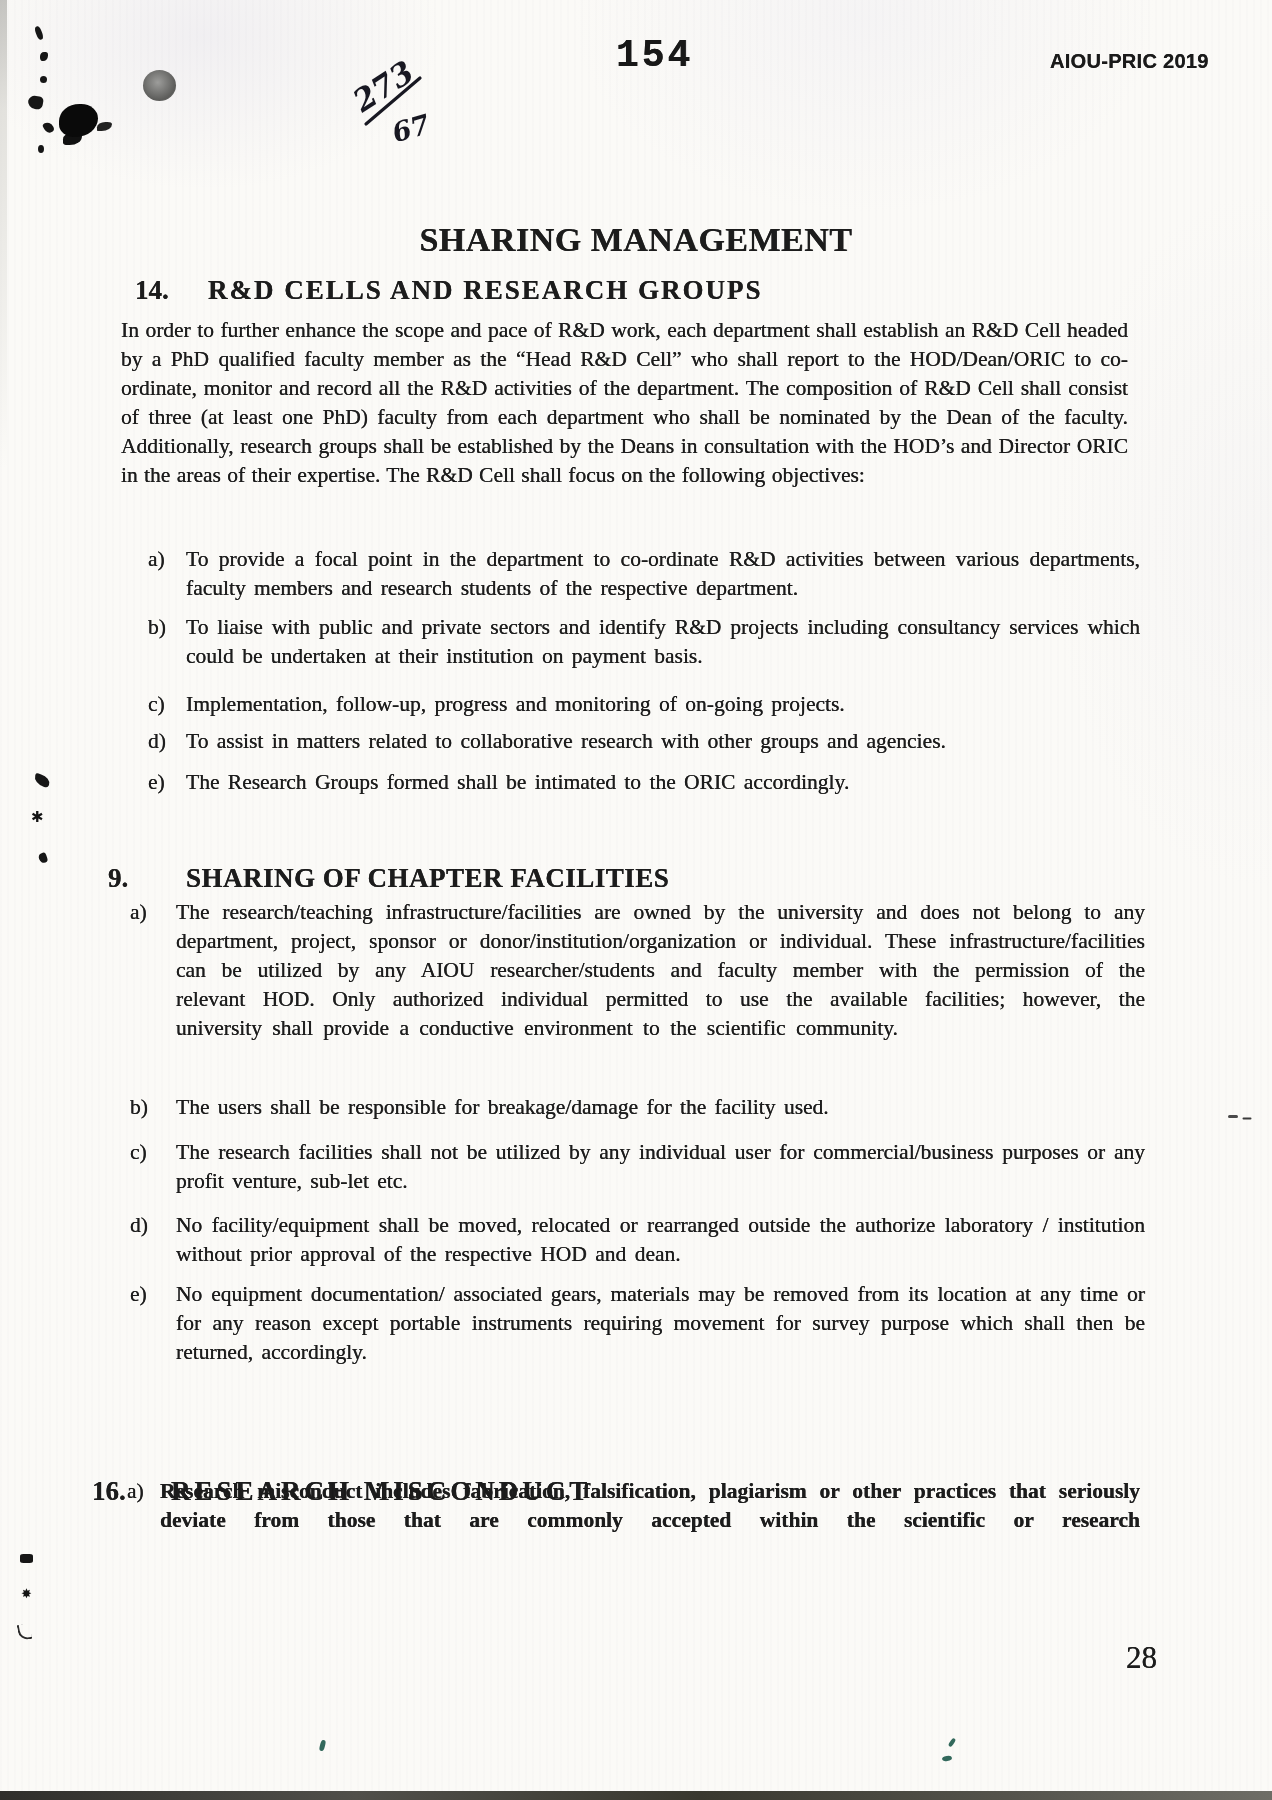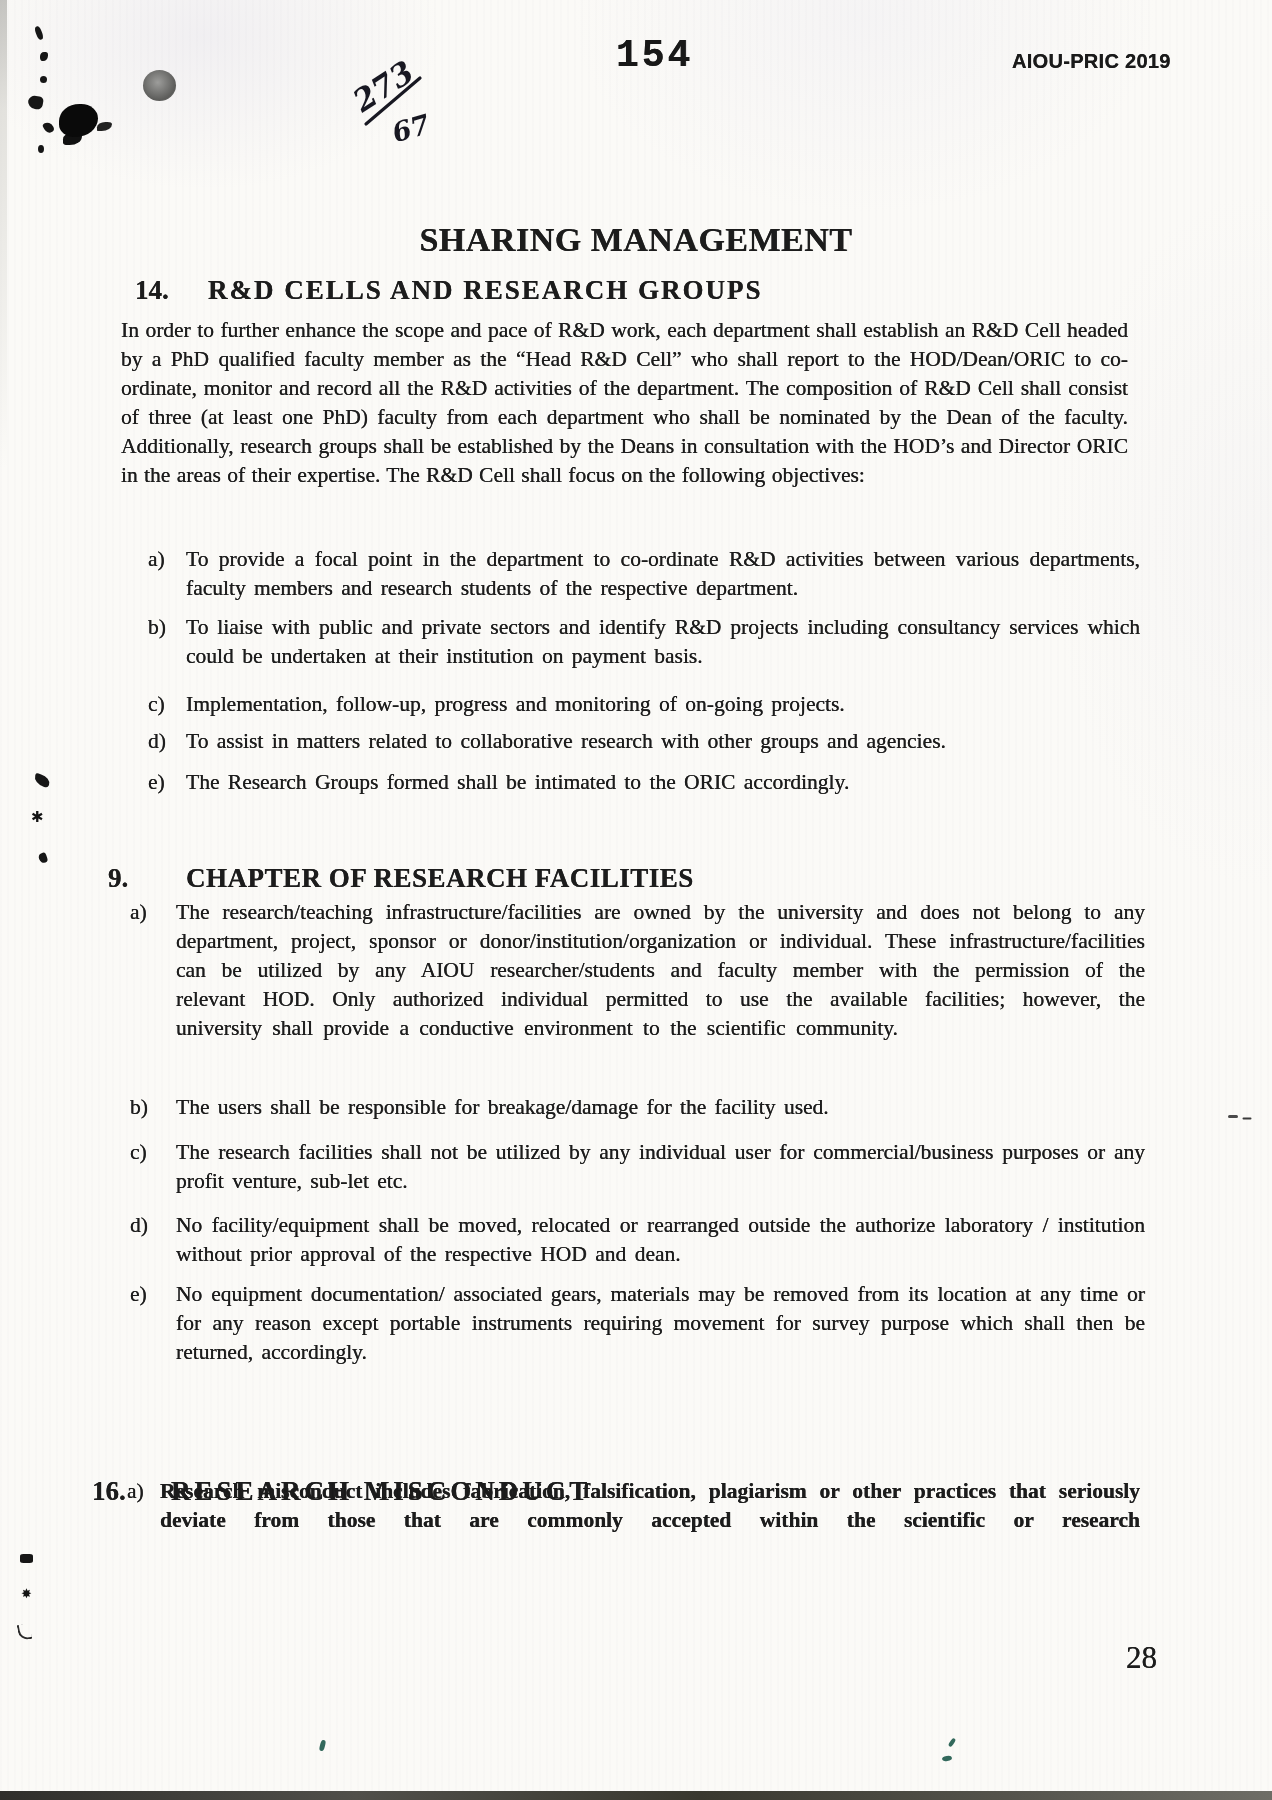--- a/index.html
+++ b/index.html
@@ -12,21 +12,21 @@
       radial-gradient(ellipse 300px 500px at 99% 30%, rgba(210,208,225,0.10), transparent 70%),
       repeating-linear-gradient(90deg, rgba(130,130,150,0.025) 0 2px, rgba(0,0,0,0) 2px 7px);
     font-family:"Liberation Serif", serif;
     color:#1c1c1c;
   }
   .ink{ text-shadow:0 0 0.6px rgba(25,25,25,0.75), 0.3px 0.3px 0.4px rgba(25,25,25,0.45); }
   .abs{ position:absolute; }
 
   
   .printed-num{ left:616px; top:34px; font-family:"Liberation Mono", monospace; font-weight:bold; font-size:38px; letter-spacing:3px; color:#181818; }
-  .report-code{ left:1012px; top:50px; font-family:"Liberation Sans", sans-serif; font-weight:bold; font-size:20px; letter-spacing:0.3px; color:#1a1a1a; }
+  .report-code{ left:1050px; top:50px; font-family:"Liberation Sans", sans-serif; font-weight:bold; font-size:20px; letter-spacing:0.3px; color:#1a1a1a; }
   .handwriting{ left:336px; top:48px; width:134px; height:104px; }
   .handwriting text{ font-family:"DejaVu Serif", serif; font-style:italic; font-weight:bold; fill:#181822; }
 
   
   .chapter{ left:0; top:172px; width:1272px; text-align:center; font-size:33px; font-weight:bold; letter-spacing:1px; margin:0; }
   .chapter-sub{ left:0; top:221px; width:1272px; text-align:center; font-size:34px; font-weight:bold; letter-spacing:0.5px; margin:0; }
 
   
   .sec-head{ font-size:27px; font-weight:bold; line-height:1.15; white-space:nowrap; }
   .sec-num{ display:inline-block; }
@@ -125,21 +125,21 @@
   <div class="abs li ind14 ink" style="top:727px;">
     <span class="marker">d)</span>
     <span class="li-text">To assist in matters related to collaborative research with other groups and agencies.</span>
   </div>
   <div class="abs li ind14 ink" style="top:768px;">
     <span class="marker">e)</span>
     <span class="li-text">The Research Groups formed shall be intimated to the ORIC accordingly.</span>
   </div>
 
   <div class="abs sec-head sh15 ink">
-    <span class="sec-num">9.</span><span class="sec-title">CHAPTER OF RESEARCH FACILITIES</span>
+    <span class="sec-num">9.</span><span class="sec-title">SHARING OF CHAPTER FACILITIES</span>
   </div>
 
   <div class="abs li ind15 ink" style="top:898px;">
     <span class="marker">a)</span>
     <span class="li-text" style="word-spacing:5px;">The research/teaching infrastructure/facilities are owned by the university and does not belong to any department, project, sponsor or donor/institution/organization or individual. These infrastructure/facilities can be utilized by any AIOU researcher/students and faculty member with the permission of the relevant HOD. Only authorized individual permitted to use the available facilities; however, the university shall provide a conductive environment to the scientific community.</span>
   </div>
   <div class="abs li ind15 ink" style="top:1093px;">
     <span class="marker">b)</span>
     <span class="li-text">The users shall be responsible for breakage/damage for the facility used.</span>
   </div>

